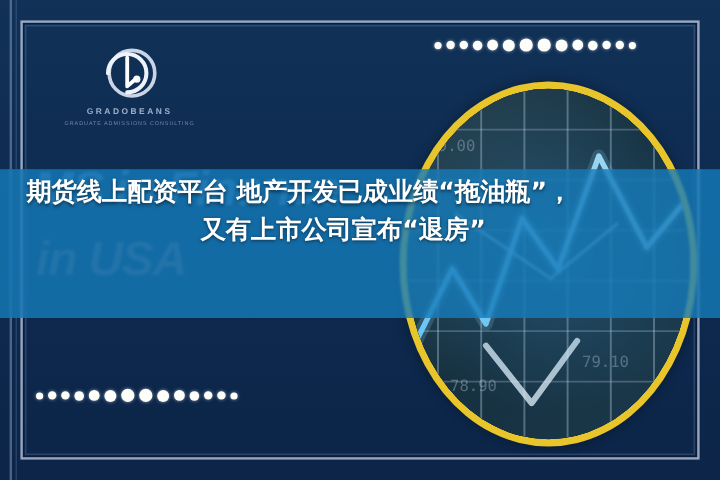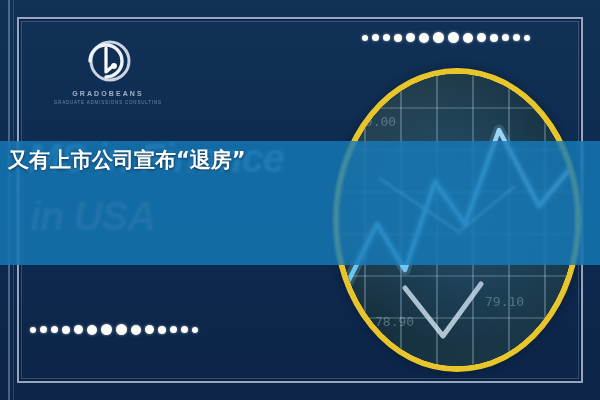--- a/index.html
+++ b/index.html
@@ -185,21 +185,21 @@
     font-family: "DejaVu Sans", sans-serif;
     font-weight: bold;
     font-size: 21px;
     line-height: 31px;
     text-align: center;
     text-shadow: 0 1px 3px rgba(0,0,0,0.55);
     padding: 0 8px;
     box-sizing: border-box;
   }
   .headline-l1 { display: block; text-align: left; padding-left: 14px; }
-  .headline-l2 { display: block; text-align: left; padding-right: 28px; }
+  .headline-l2 { display: block; text-align: center; padding-right: 28px; }
 </style>
 </head>
 <body>
 
 <div id="screenshot">
 
   <div class="poster-bg">
     <div class="poster-bg-tone"></div>
   </div>
 
@@ -308,16 +308,17 @@
     </div>
 
   <div class="band-watermark">
     <div class="wm-line1">MS in Finance</div>
     <div class="wm-line2">in USA</div>
   </div>
 
   <div class="band"></div>
 
   <div class="headline">
+    <span class="headline-l1">期货线上配资平台 地产开发已成业绩“拖油瓶”，</span>
     <span class="headline-l2">又有上市公司宣布“退房”</span>
   </div>
 
 </div>
 
 </body></html>

